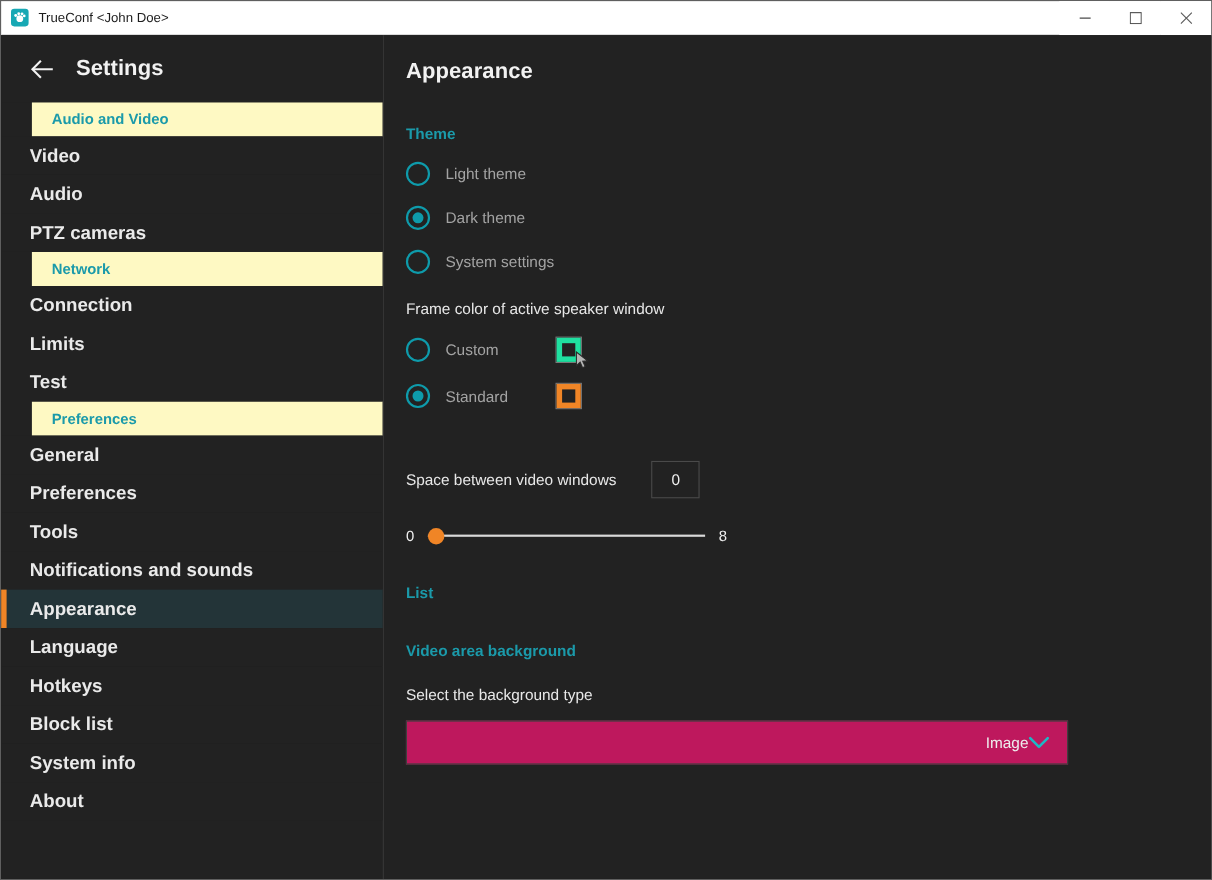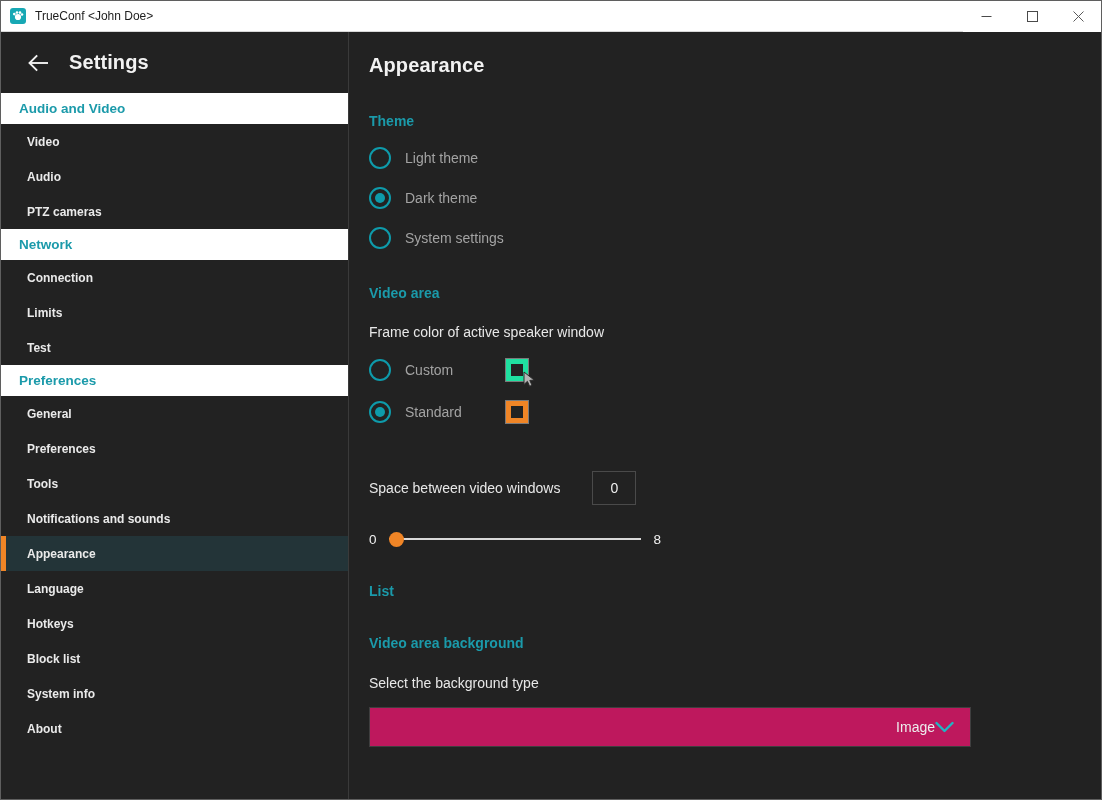--- a/index.html
+++ b/index.html
@@ -123,33 +123,34 @@
 
   .nav-list {
     flex: 1 1 auto;
     overflow: hidden;
   }
   .nav-group-header {
     height: 31px;
     display: flex;
     align-items: center;
     padding-left: 18px;
-    background: #ffffff;
+    background: #fef9c3;
     color: #1b9aaa;
     font-size: 13.5px;
     font-weight: bold;
     box-sizing: border-box;
+    margin-left: 28px;
   }
   .nav-item {
     height: 35px;
     display: flex;
     align-items: center;
     padding-left: 26px;
     color: #eaeaea;
-    font-size: 12px;
+    font-size: 17px;
     font-weight: bold;
     box-sizing: border-box;
     position: relative;
     background: #222222;
   }
   .nav-item.selected {
     background: #233438;
   }
   .nav-item.selected::before {
     content: "";
@@ -477,21 +478,20 @@
               <span class="dot"></span>
             </span>
           <span class="radio-label">Dark theme</span>
         </div>
 
         <div class="radio-row">
           <span class="radio"></span>
           <span class="radio-label">System settings</span>
         </div>
 
-        <div class="section-label">Video area</div>
         <div class="sub-label">Frame color of active speaker window</div>
 
         <div class="radio-row">
           <span class="radio"></span>
           <span class="radio-label" style="width:86px;">Custom</span>
           <span class="swatch" style="margin-left:14px;">
             <span class="inner" style="border-color:#1fe0a0;"></span>
             <svg class="cursor-arrow" viewBox="0 0 15 18">
               <polygon points="1,1 1,13.5 4.4,10.3 6.6,15.3 9,14.2 6.8,9.4 11.2,9.1" fill="#b5b5b5" stroke="#2b2b2b" stroke-width="1"></polygon>
             </svg>

